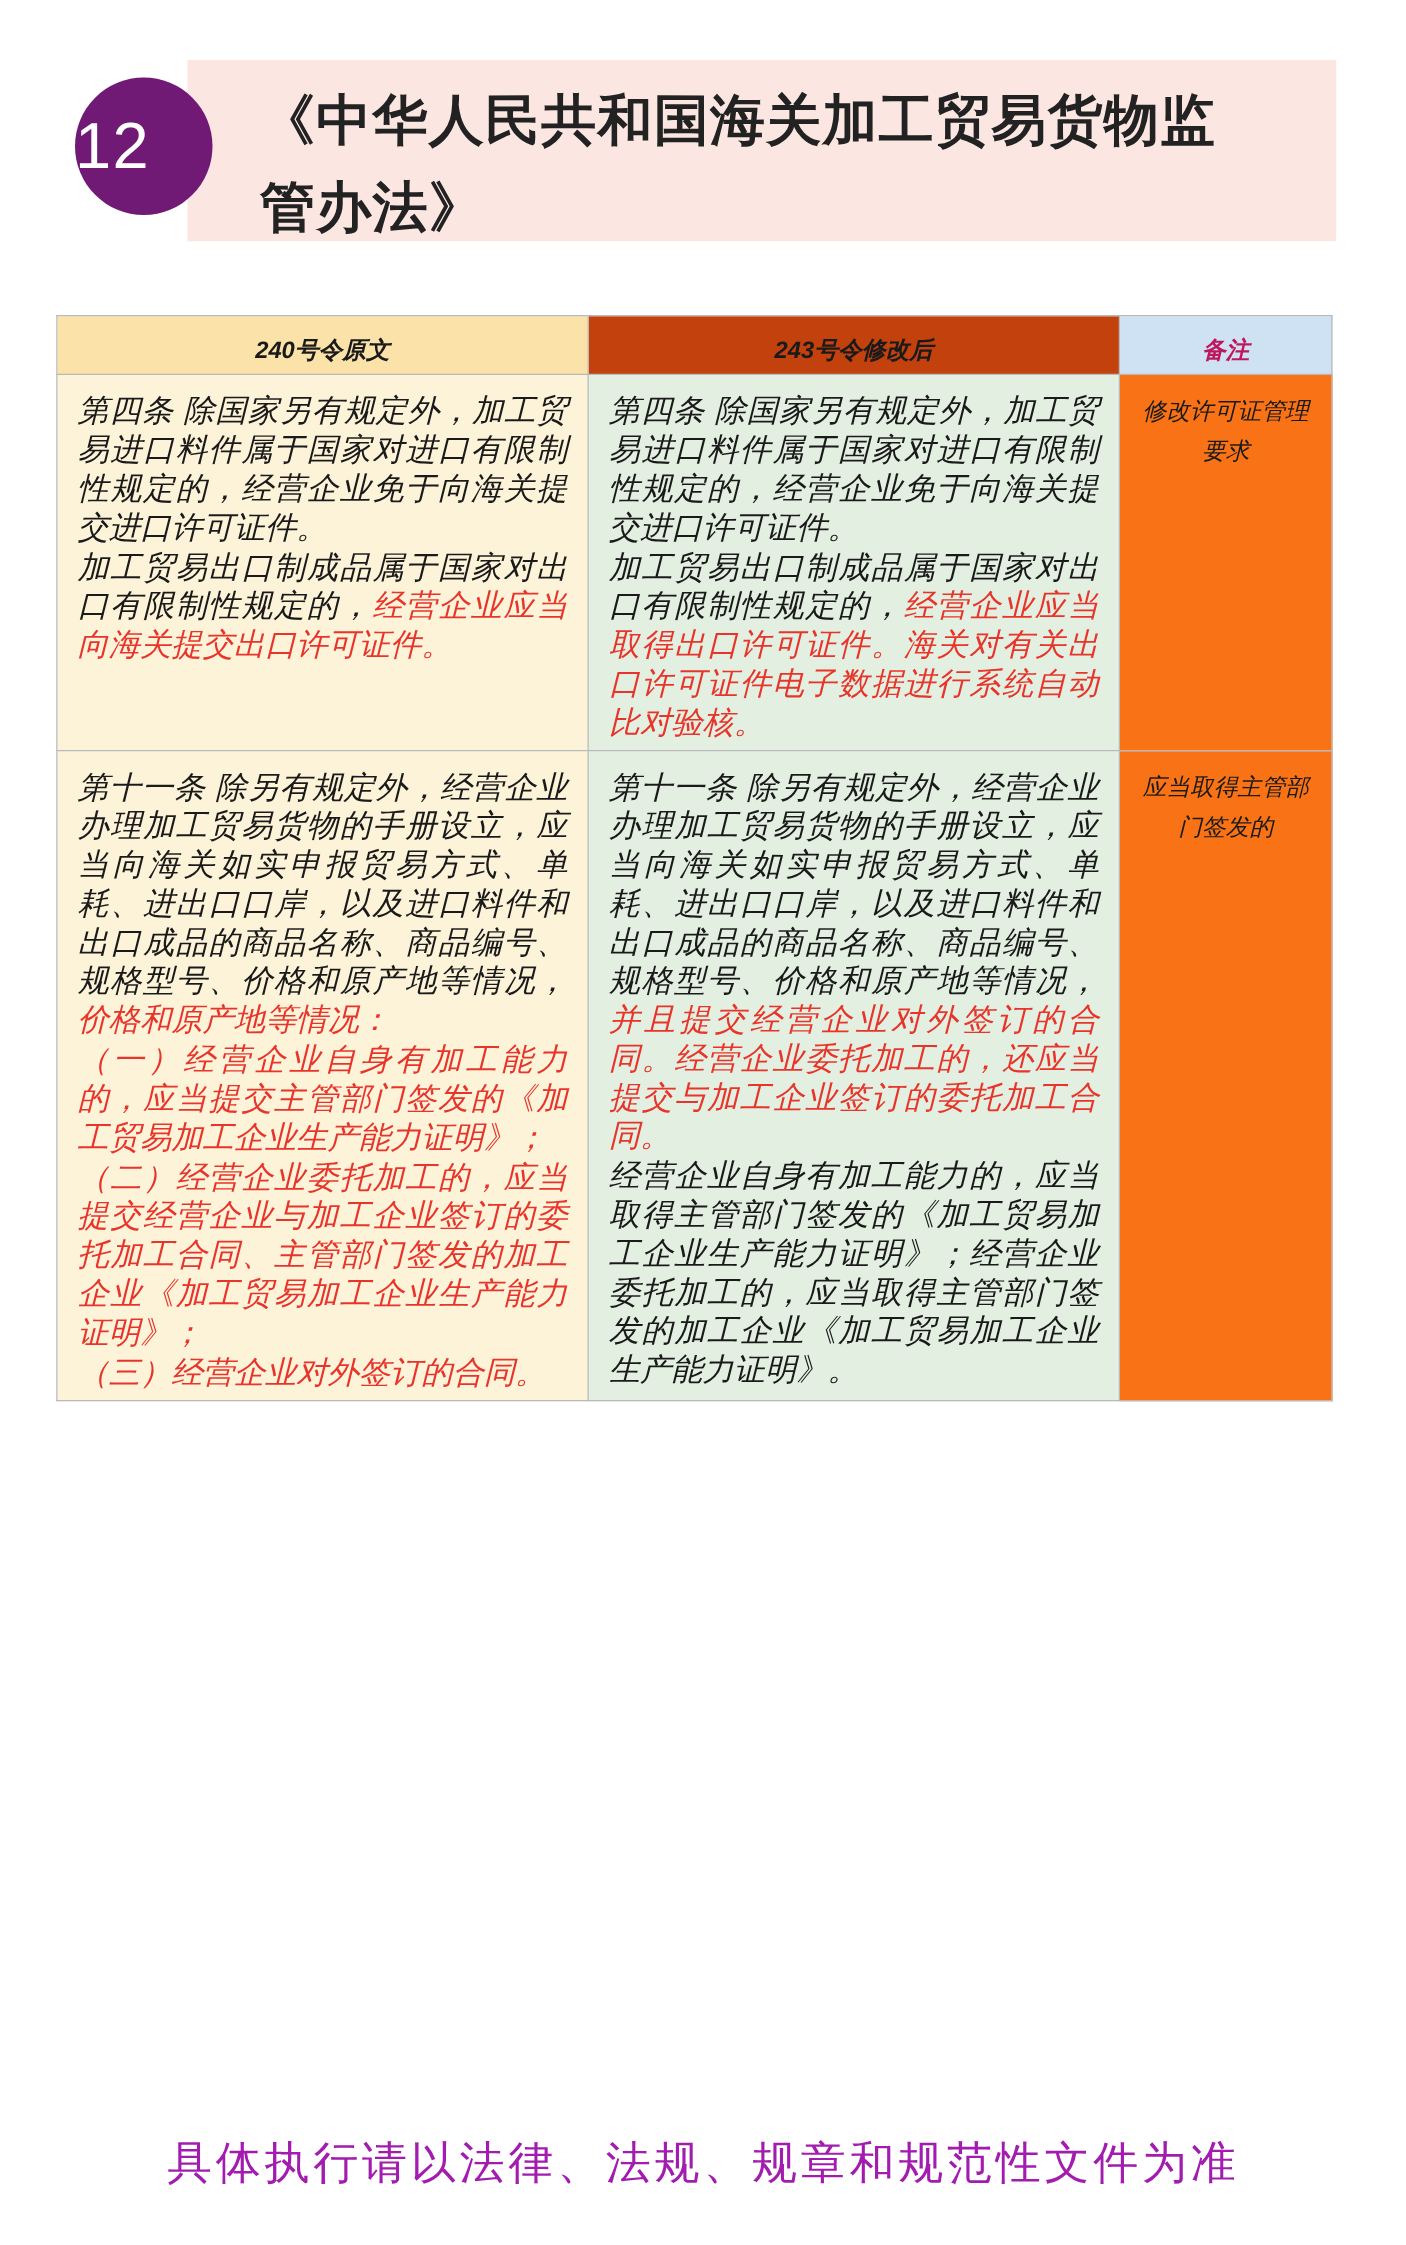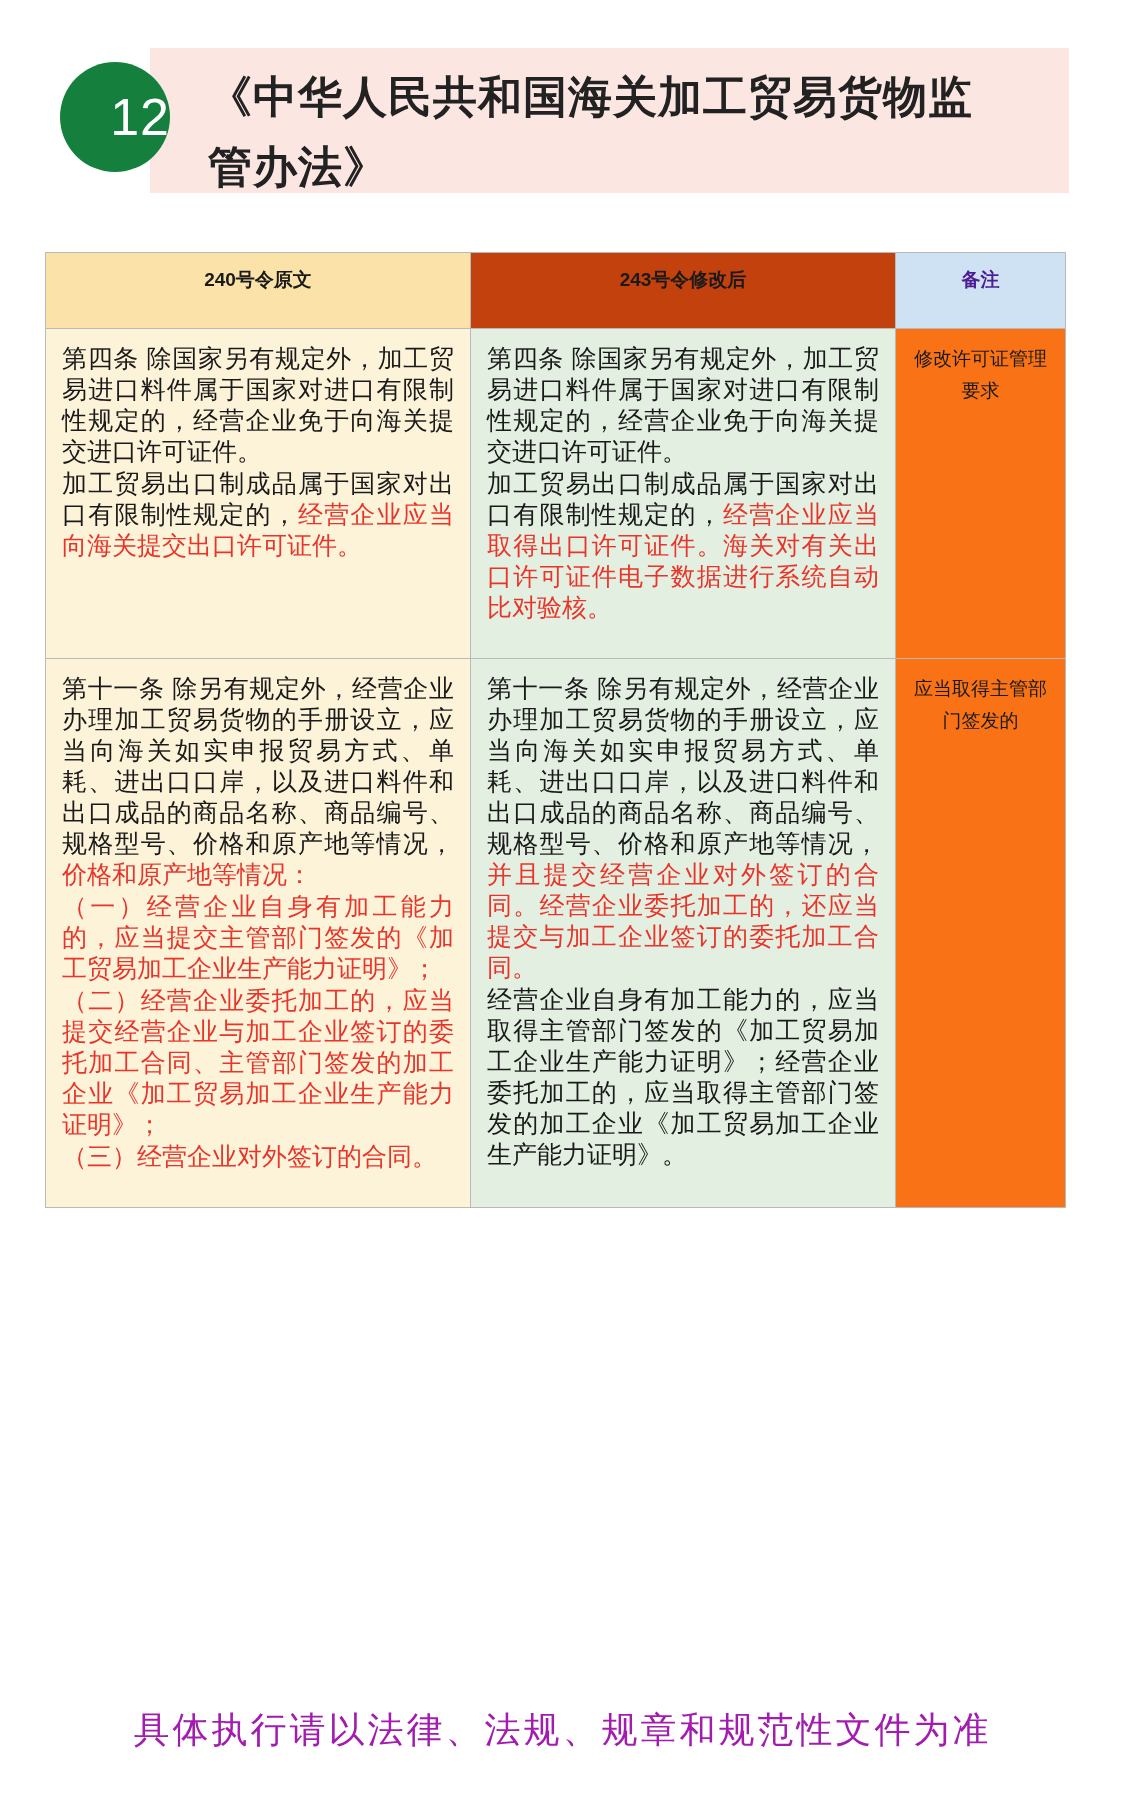--- a/index.html
+++ b/index.html
@@ -26,25 +26,25 @@
     display: flex;
     align-items: flex-start;
   }
   .badge {
     position: absolute;
     left: 60px;
     top: 62px;
     width: 110px;
     height: 110px;
     border-radius: 50%;
-    background: #15803d;
+    background: #701a75;
     color: #ffffff;
     font-size: 52px;
     line-height: 110px;
-    text-align: right;
+    text-align: left;
     font-weight: 500;
     letter-spacing: 1px;
   }
   .header-title {
     position: absolute;
     left: 208px;
     top: 62px;
     width: 800px;
     font-size: 44px;
     line-height: 70px;
@@ -65,21 +65,22 @@
     width: 1020px;
     table-layout: fixed;
   }
   table.cmp col.c1 { width: 425px; }
   table.cmp col.c2 { width: 425px; }
   table.cmp col.c3 { width: 170px; }
 
   table.cmp th, table.cmp td {
     border: 1px solid #b9b9b9;
     vertical-align: top;
-    padding: 14px 16px 35px 16px;
+    padding: 14px 16px 6px 16px;
+    font-style: italic;
   }
   th.h1 {
     background: #fbe2a8;
     text-align: center;
     font-size: 19px;
     font-weight: 700;
     padding: 11px 6px;
     color: #1a1a1a;
   }
   th.h2 {
@@ -89,21 +90,21 @@
     font-weight: 700;
     padding: 11px 6px;
     color: #1a1a1a;
   }
   th.h3 {
     background: #cfe2f3;
     text-align: center;
     font-size: 19px;
     font-weight: 700;
     padding: 11px 6px;
-    color: #4c1d95;
+    color: #be185d;
   }
   td.col1 { background: #fdf3d9; }
   td.col2 { background: #e3f0e1; }
   td.col3 {
     background: #f97316;
     text-align: center;
     vertical-align: middle;
     font-size: 19px;
     line-height: 32px;
     padding: 10px 14px;

